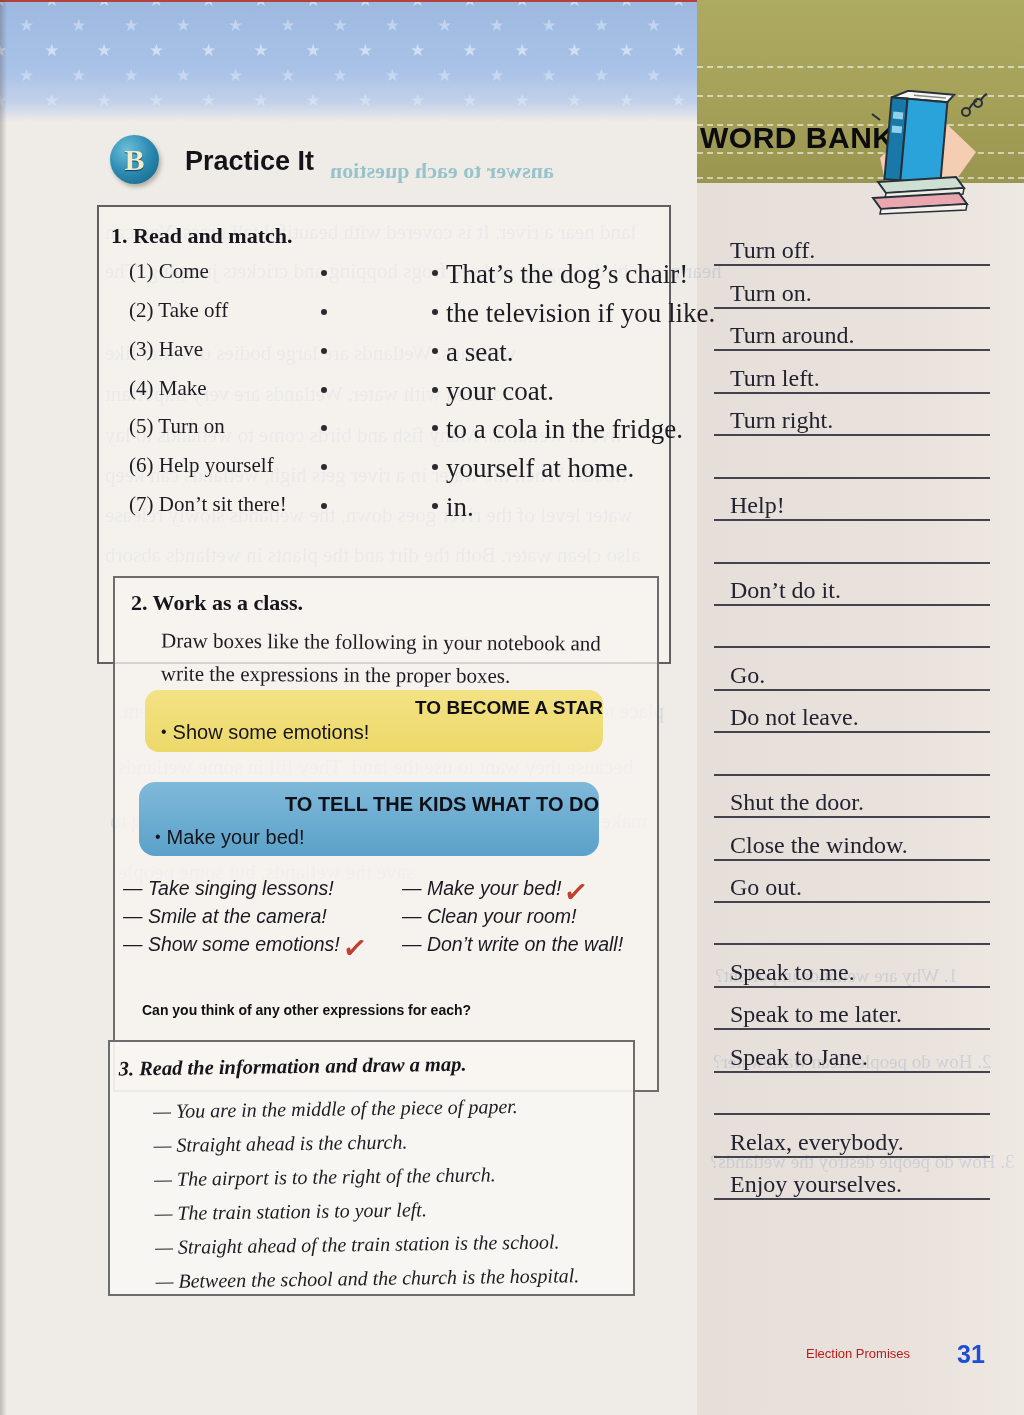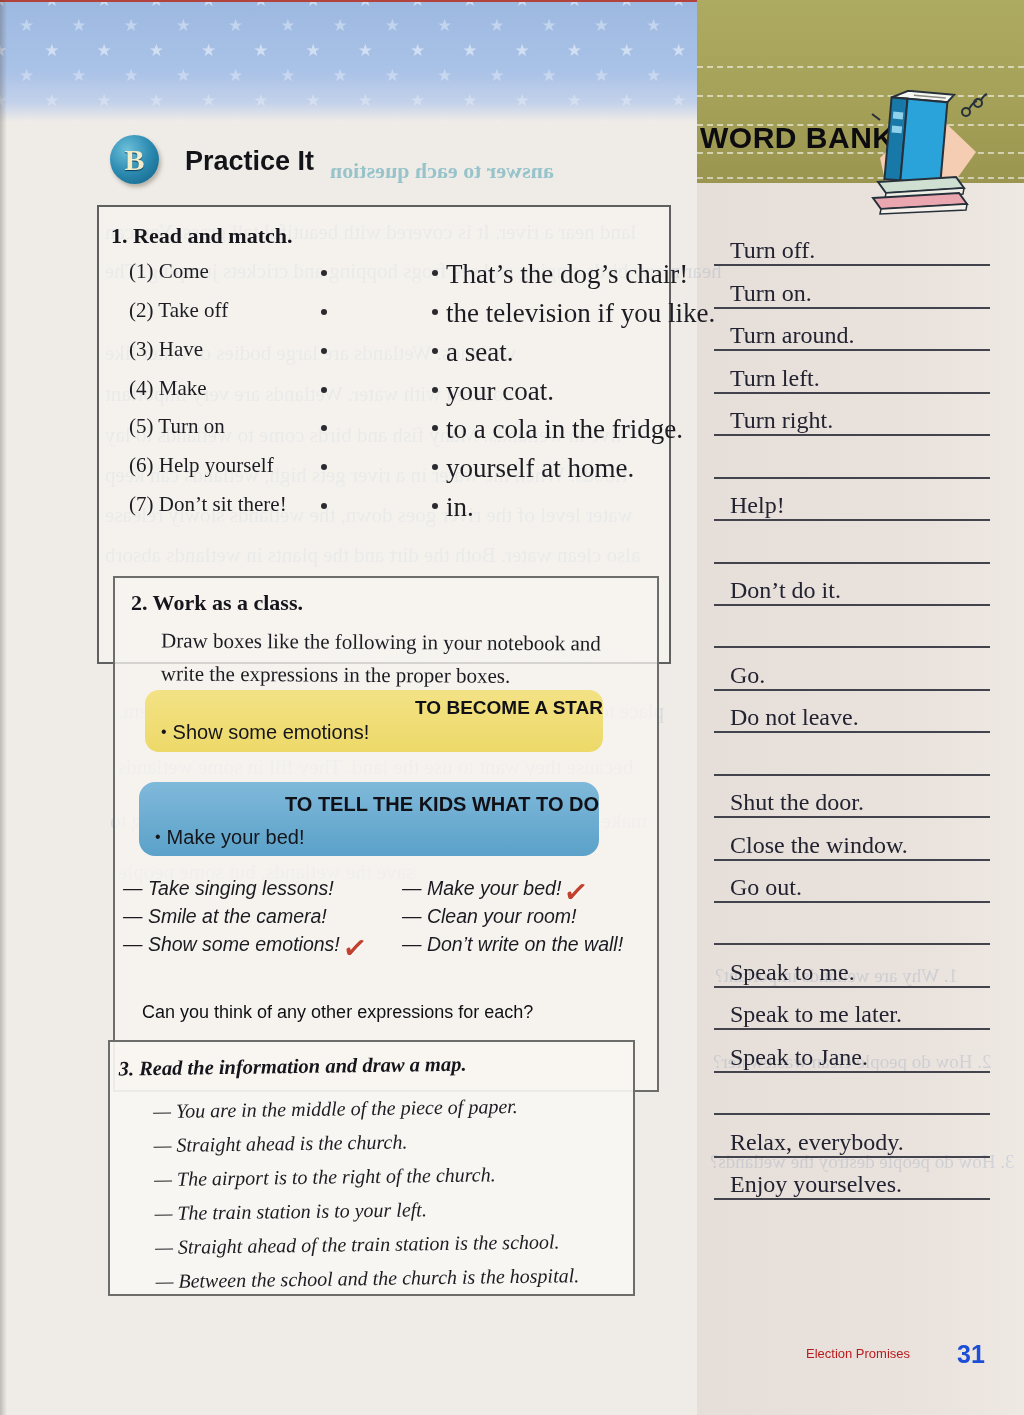--- a/index.html
+++ b/index.html
@@ -69,21 +69,21 @@
   .ybox .hl-item{top:31px;} .bbox .hl-item{top:44px;}
   .blt{font-size:16px;vertical-align:2px;margin-right:6px;}
 
   .expr-left{position:absolute;left:8px;top:299px;}
   .expr-right{position:absolute;left:287px;top:299px;}
   .expr-line{font-family:"Liberation Sans",sans-serif;font-style:italic;font-size:19.5px;
     color:#1a1a20;height:28px;white-space:nowrap;}
   .check{display:inline-block;font-style:normal;color:#c2402e;font-size:29px;font-weight:bold;
     line-height:16px;transform:rotate(7deg);margin-left:3px;vertical-align:-7px;
     text-shadow:1px 1px 0 rgba(255,255,255,.55);}
-  .s2-question{position:absolute;left:27px;top:424px;font-weight:normal;font-size:18px;color:#101014;}
+  .s2-question{position:absolute;left:27px;top:424px;font-weight:bold;font-size:14px;color:#101014;}
 
   .s3-rot{position:absolute;left:0;top:0;right:0;bottom:0;transform:rotate(-0.8deg);}
   .s3-item{position:absolute;left:44px;font-size:20px;white-space:nowrap;}
 
   
   .wb-list{position:absolute;left:700px;top:224px;width:310px;z-index:2;}
   .wb-row{position:relative;height:42.45px;}
   .wb-line{position:absolute;left:14px;width:276px;bottom:0;border-bottom:2px solid #43434d;}
   .wb-text{position:absolute;left:30px;bottom:2px;font-size:24px;color:#222230;white-space:nowrap;}
 

